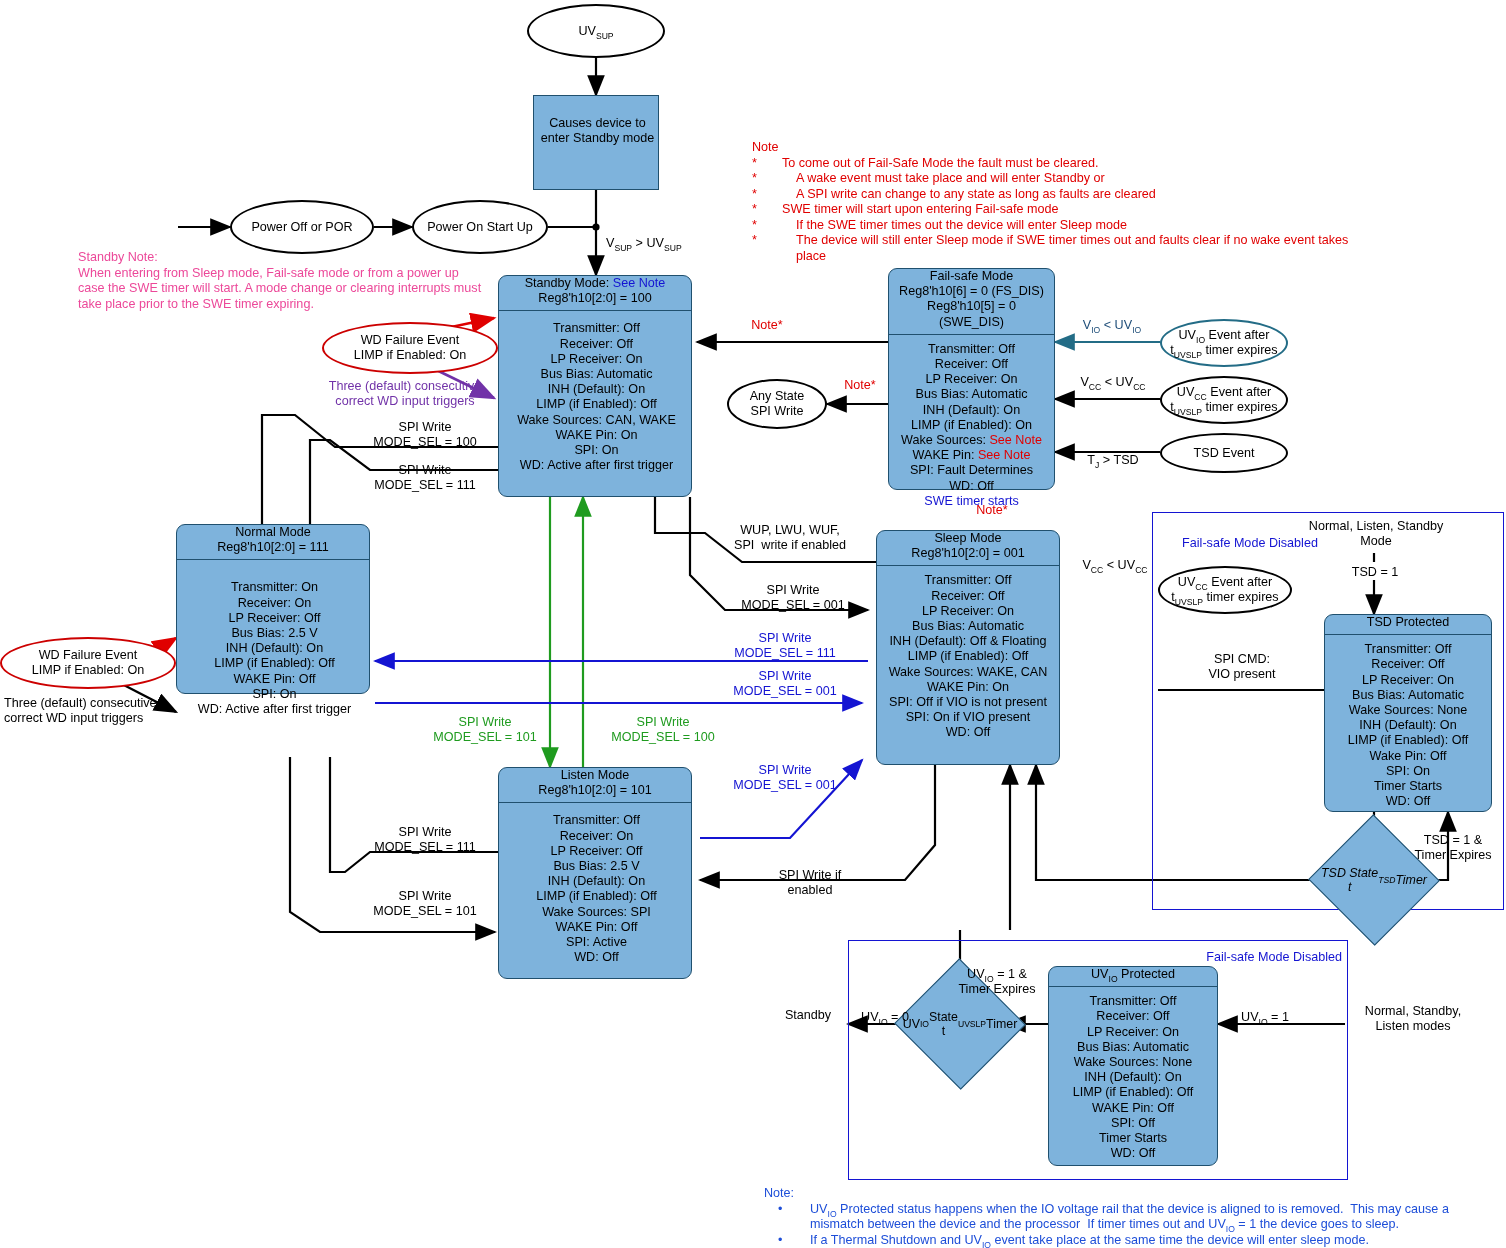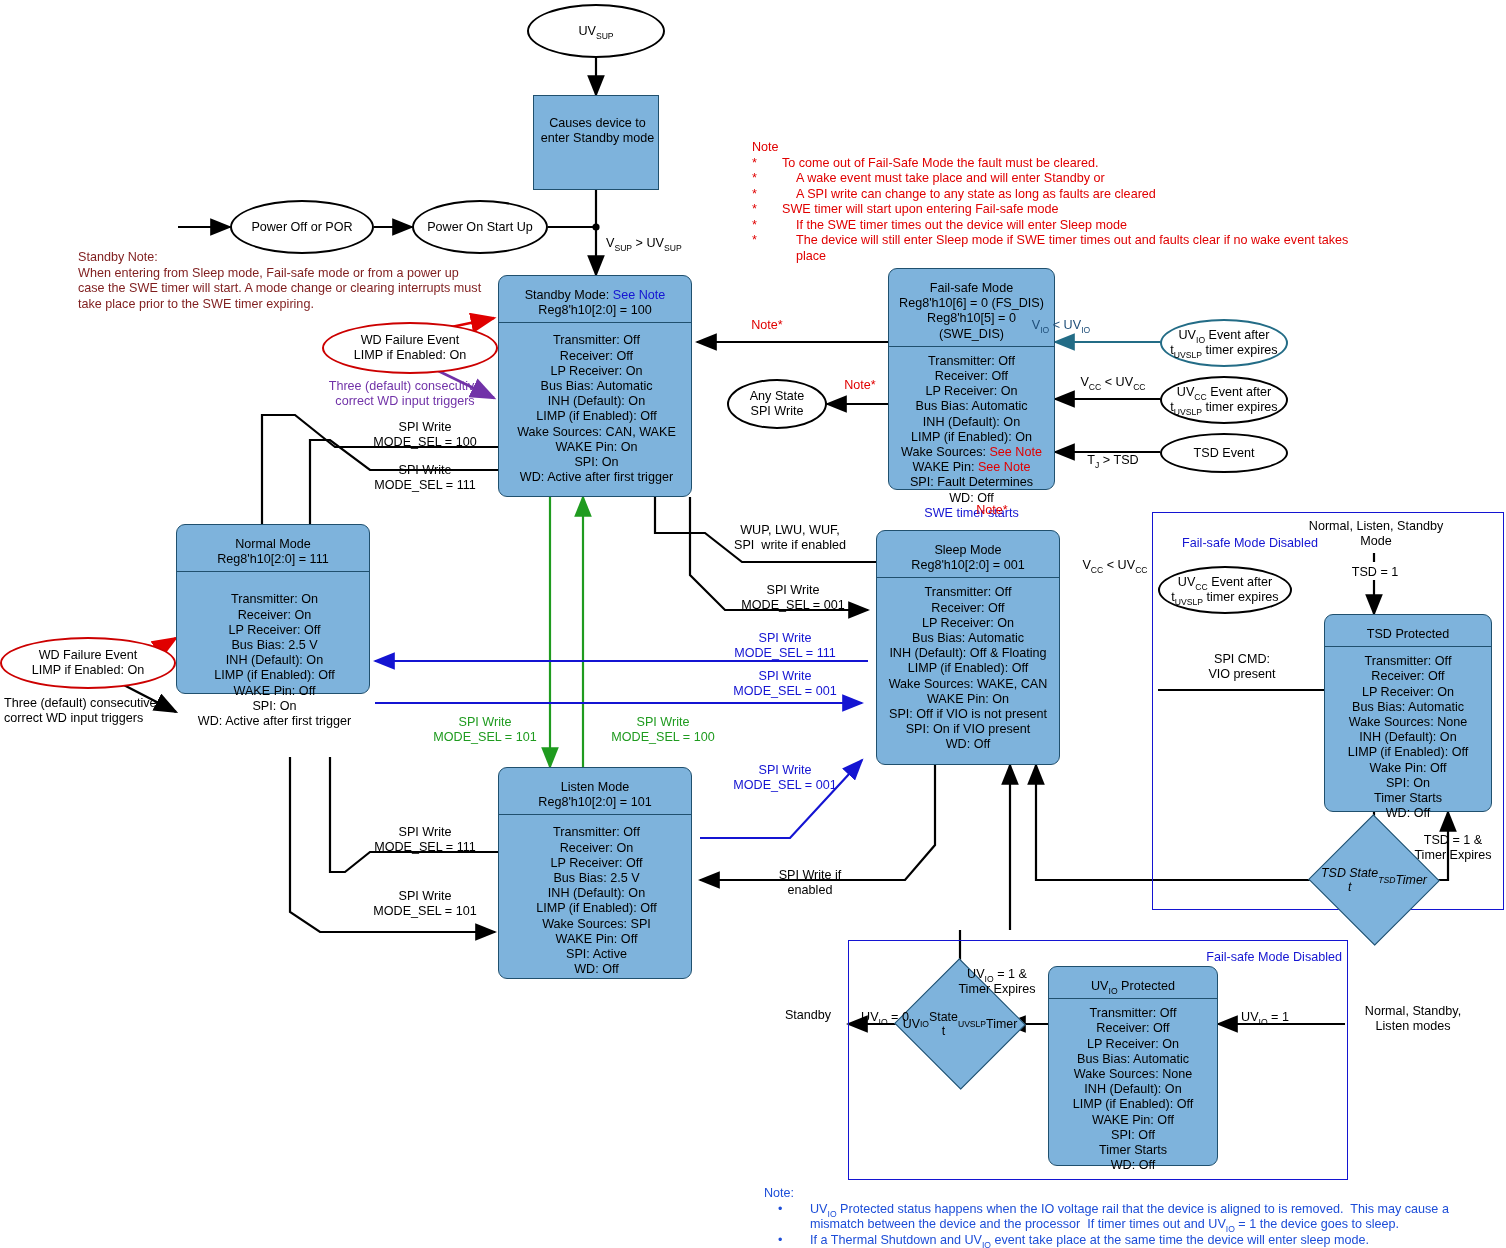--- a/index.html
+++ b/index.html
@@ -15,21 +15,21 @@
     background:#7eb3dc;
     border:1.6px solid #20506e;
     border-radius:9px;
     box-sizing:border-box;
     text-align:center;
     color:#000;
     font-size:12.6px;
     line-height:15.2px;
     z-index:5;
   }
-  .state .hdr{padding:12px 4px 4px 4px;}
+  .state .hdr{padding:0 4px 4px 4px;}
   .state .divider{border-top:1.6px solid #20506e;margin:0;}
   .state .body{padding:10px 3px 8px 6px;}
   .state .body.tight{padding:7px 3px 6px 3px;}
   .blue-t{color:#1414d2;}
   .red-t{color:#e00000;}
 
   
   .oval{
     position:absolute;
     display:flex;align-items:center;justify-content:center;
@@ -59,21 +59,21 @@
   
   .lbl{position:absolute;font-size:12.6px;line-height:15px;color:#000;text-align:center;z-index:6;}
   .lbl.left{text-align:left;}
   .lbl.green{color:#1f9b1f;}
   .lbl.blue{color:#1414d2;}
   .lbl.red{color:#e00000;}
   .lbl.purple{color:#7132a8;}
 
   .notebox{position:absolute;font-size:12.6px;line-height:15.5px;z-index:6;}
   .notebox.red{color:#e00000;}
-  .notebox.blue{color:#7f1d1d;}
+  .notebox.blue{color:#ec4899;}
   .notebox.navy{color:#1d4ed8;}
   .notebox table{border-collapse:collapse;}
   .notebox td{vertical-align:top;padding:0;font-size:12.6px;line-height:15.5px;}
   .notebox td.star{width:30px;}
   .notebox td.bul{width:32px;padding-left:14px;}
 
   .group-box{position:absolute;border:1.6px solid #1414d2;box-sizing:border-box;z-index:1;background:transparent;}
   sub{font-size:8.6px;line-height:0;}
 </style>
 </head>
@@ -401,21 +401,21 @@
     <div class="dshape"></div>
     <div class="dlabel">UV<sub>IO</sub> State<br>t<sub>UVSLP</sub> Timer</div>
   </div>
 
   <div class="lbl left" style="left:606px;top:236px;width:110px;">V<sub>SUP</sub> &gt; UV<sub>SUP</sub></div>
 
   <div class="lbl red" style="left:727px;top:318px;width:80px;">Note*</div>
   <div class="lbl red" style="left:820px;top:378px;width:80px;">Note*</div>
   <div class="lbl red" style="left:952px;top:503px;width:80px;">Note*</div>
 
-  <div class="lbl" style="left:1013px;top:318px;width:96px;color:#1f4e79;">V<sub>IO</sub> &lt; UV<sub>IO</sub></div>
+  <div class="lbl" style="left:1064px;top:318px;width:96px;color:#1f4e79;">V<sub>IO</sub> &lt; UV<sub>IO</sub></div>
   <div class="lbl" style="left:1065px;top:375px;width:96px;">V<sub>CC</sub> &lt; UV<sub>CC</sub></div>
   <div class="lbl" style="left:1065px;top:453px;width:96px;">T<sub>J</sub> &gt; TSD</div>
   <div class="lbl" style="left:1070px;top:558px;width:90px;">V<sub>CC</sub> &lt; UV<sub>CC</sub></div>
 
   <div class="lbl" style="left:340px;top:420px;width:170px;">SPI Write<br>MODE_SEL = 100</div>
   <div class="lbl" style="left:340px;top:463px;width:170px;">SPI Write<br>MODE_SEL = 111</div>
 
   <div class="lbl green" style="left:405px;top:715px;width:160px;">SPI Write<br>MODE_SEL = 101</div>
   <div class="lbl green" style="left:583px;top:715px;width:160px;">SPI Write<br>MODE_SEL = 100</div>
 

